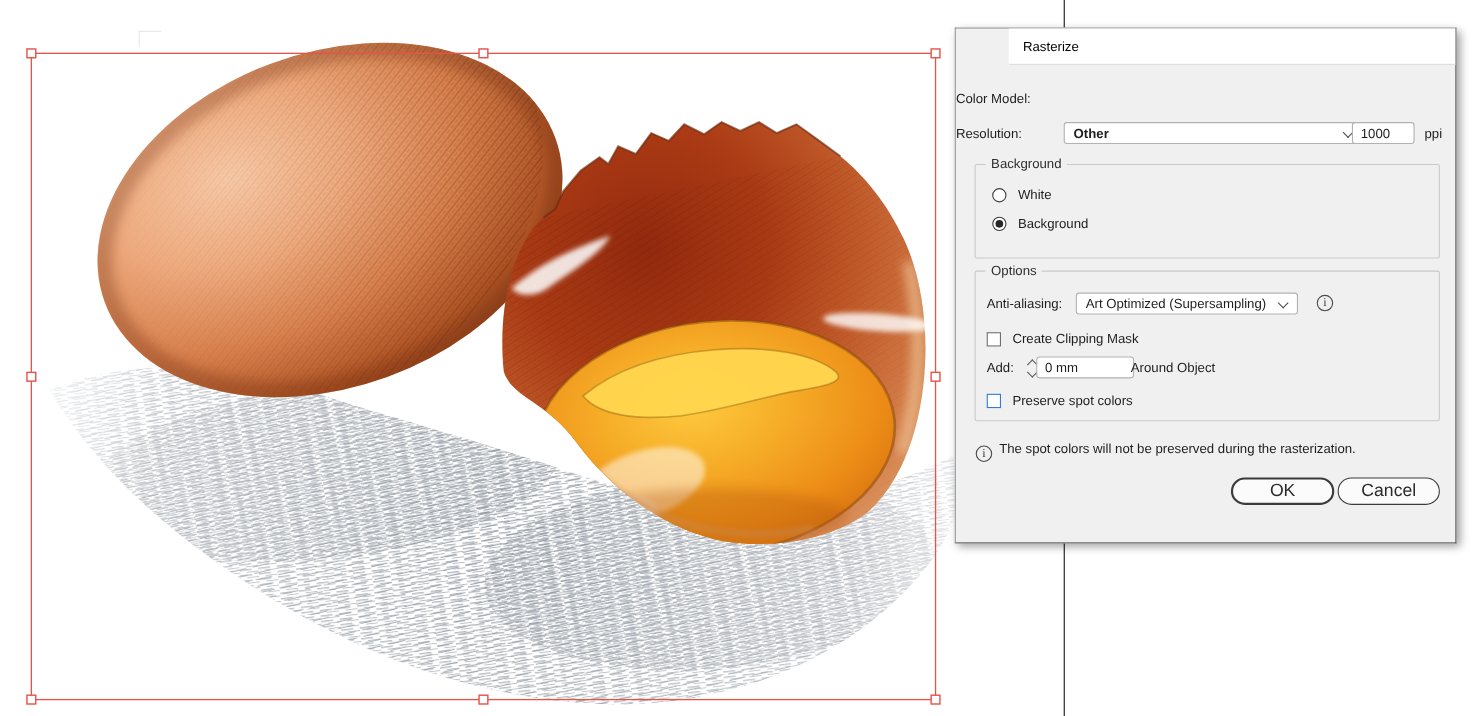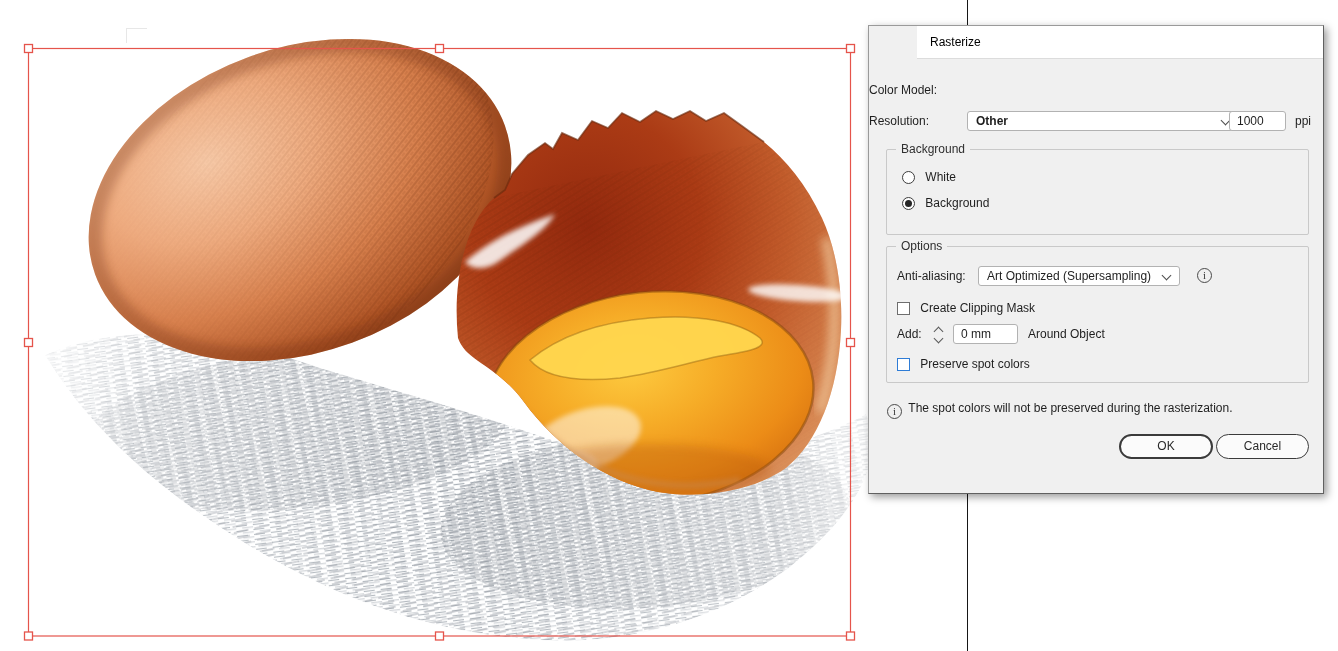--- a/index.html
+++ b/index.html
@@ -41,21 +41,21 @@
   .ctrl-row .txt{margin-left:7px;}
 
   .info-icon{display:inline-block;width:15px;height:15px;border:1px solid #4a4a4a;border-radius:50%;
              text-align:center;line-height:13px;font-family:"Liberation Serif",serif;font-size:11px;color:#3a3a3a;box-sizing:border-box;}
   .spinner{position:absolute;width:12px;height:20px;}
   .spin-up,.spin-dn{position:absolute;left:2px;width:6px;height:6px;border-right:1.4px solid #5a5a5a;border-bottom:1.4px solid #5a5a5a;}
   .spin-up{top:4px;transform:rotate(-135deg);}
   .spin-dn{top:11px;transform:rotate(45deg);}
 
   .btn{position:absolute;height:25px;background:#fbfbfb;border:1px solid #3b3b3b;border-radius:13px;
-       text-align:center;line-height:23px;font-size:12px;color:#2a2a2a;box-sizing:border-box;cursor:default;}
+       text-align:center;line-height:23px;font-size:16px;color:#2a2a2a;box-sizing:border-box;cursor:default;}
   .btn.default{border-width:2px;line-height:21px;}
 </style>
 </head>
 <body>
 
 <div id="stage">
 
   <svg id="artSvg" width="968" height="651" viewBox="0 0 968 651">
     <defs>
       <radialGradient id="eggBody" cx="33%" cy="28%" r="90%">
@@ -237,21 +237,21 @@
         <span class="checkbox"></span>
         <span class="txt">Create Clipping Mask</span>
       </div>
 
       <div class="ctrl-row" style="left:10px;top:77px;width:400px;">
         <span>Add:</span>
         <span class="spinner" style="left:36px;top:0;">
           <i class="spin-up"></i>
           <i class="spin-dn"></i>
         </span>
-        <input class="tinput" style="left: 56px; top: 0px; width: 65px;" value="0 mm">
+        <input class="tinput" style="left: 45px; top: 0px; width: 89px;" value="0 mm">
         <span style="position:absolute;left:131px;top:0;">Around Object</span>
       </div>
 
       <div class="ctrl-row" style="left:10px;top:107px;">
         <span class="checkbox focus"></span>
         <span class="txt">Preserve spot colors</span>
       </div>
     </div>
 
     <div class="ctrl-row" style="left:18px;top:372px;width:430px;">

